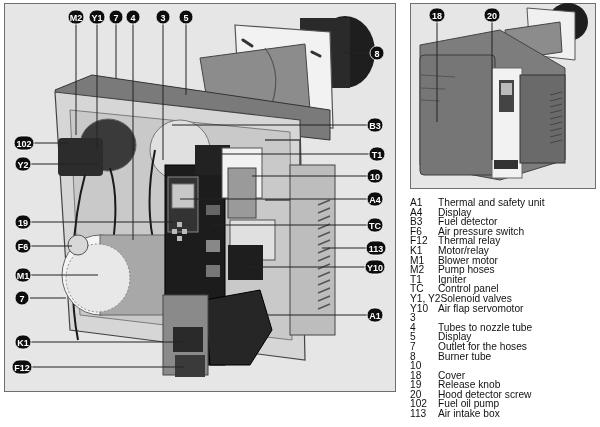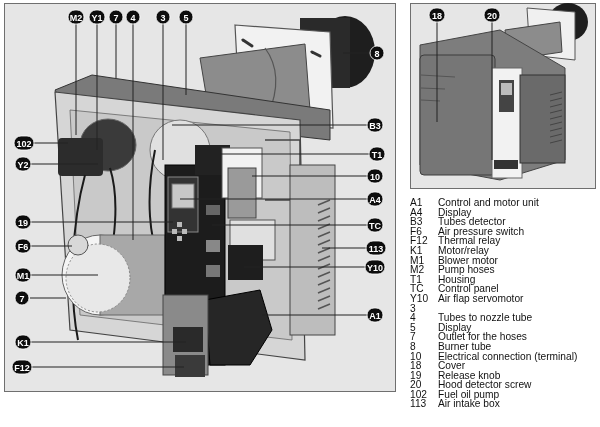--- a/index.html
+++ b/index.html
@@ -469,29 +469,29 @@
     </g>
     <g>
       <rect x="484" y="8" width="16" height="14" rx="7" fill="#0d0d0d" stroke="#fff" stroke-width="0.8"></rect>
       <text x="492" y="15.5" class="callout-text">20</text>
     </g>
   </svg>
 
 <div class="legend" id="legend">
     <div class="legend-row">
       <span class="legend-code">A1</span>
-      <span>Control and motor unit</span>
+      <span>Thermal and safety unit</span>
     </div>
     <div class="legend-row">
       <span class="legend-code">A4</span>
       <span>Display</span>
     </div>
     <div class="legend-row">
       <span class="legend-code">B3</span>
-      <span>Tubes detector</span>
+      <span>Fuel detector</span>
     </div>
     <div class="legend-row">
       <span class="legend-code">F6</span>
       <span>Air pressure switch</span>
     </div>
     <div class="legend-row">
       <span class="legend-code">F12</span>
       <span>Thermal relay</span>
     </div>
     <div class="legend-row">
@@ -501,27 +501,31 @@
     <div class="legend-row">
       <span class="legend-code">M1</span>
       <span>Blower motor</span>
     </div>
     <div class="legend-row">
       <span class="legend-code">M2</span>
       <span>Pump hoses</span>
     </div>
     <div class="legend-row">
       <span class="legend-code">T1</span>
-      <span>Housing</span>
+      <span>Igniter</span>
     </div>
     <div class="legend-row">
       <span class="legend-code">TC</span>
       <span>Control panel</span>
     </div>
     <div class="legend-row">
+      <span class="legend-code" style="width: auto;">Y1, Y2</span>
+      <span>Solenoid valves</span>
+    </div>
+    <div class="legend-row">
       <span class="legend-code">Y10</span>
       <span>Air flap servomotor</span>
     </div>
     <div class="legend-row">
       <span class="legend-code">3</span>
     </div>
     <div class="legend-row">
       <span class="legend-code">4</span>
       <span>Tubes to nozzle tube</span>
     </div>
@@ -532,21 +536,20 @@
     <div class="legend-row">
       <span class="legend-code">7</span>
       <span>Outlet for the hoses</span>
     </div>
     <div class="legend-row">
       <span class="legend-code">8</span>
       <span>Burner tube</span>
     </div>
     <div class="legend-row">
       <span class="legend-code">10</span>
-      <span>Electrical connection (terminal)</span>
     </div>
     <div class="legend-row">
       <span class="legend-code">18</span>
       <span>Cover</span>
     </div>
     <div class="legend-row">
       <span class="legend-code">19</span>
       <span>Release knob</span>
     </div>
     <div class="legend-row">

